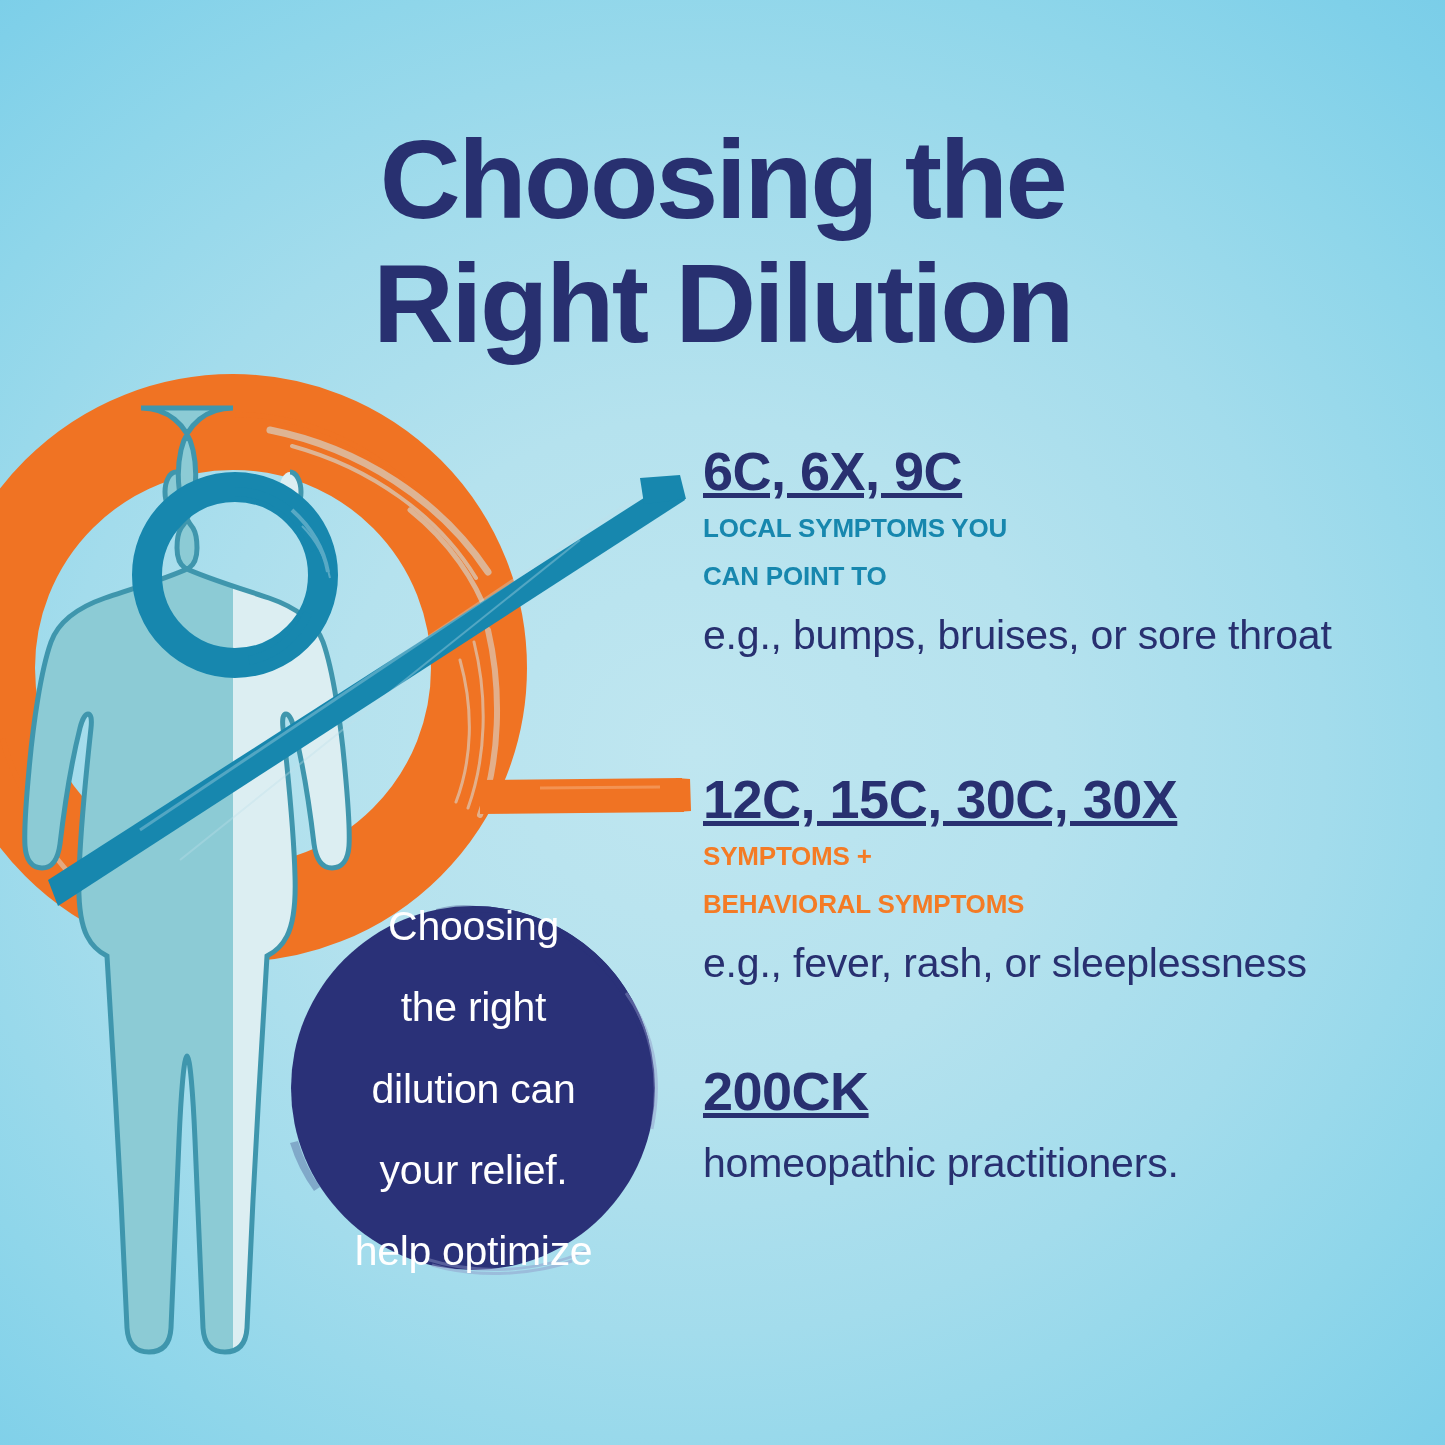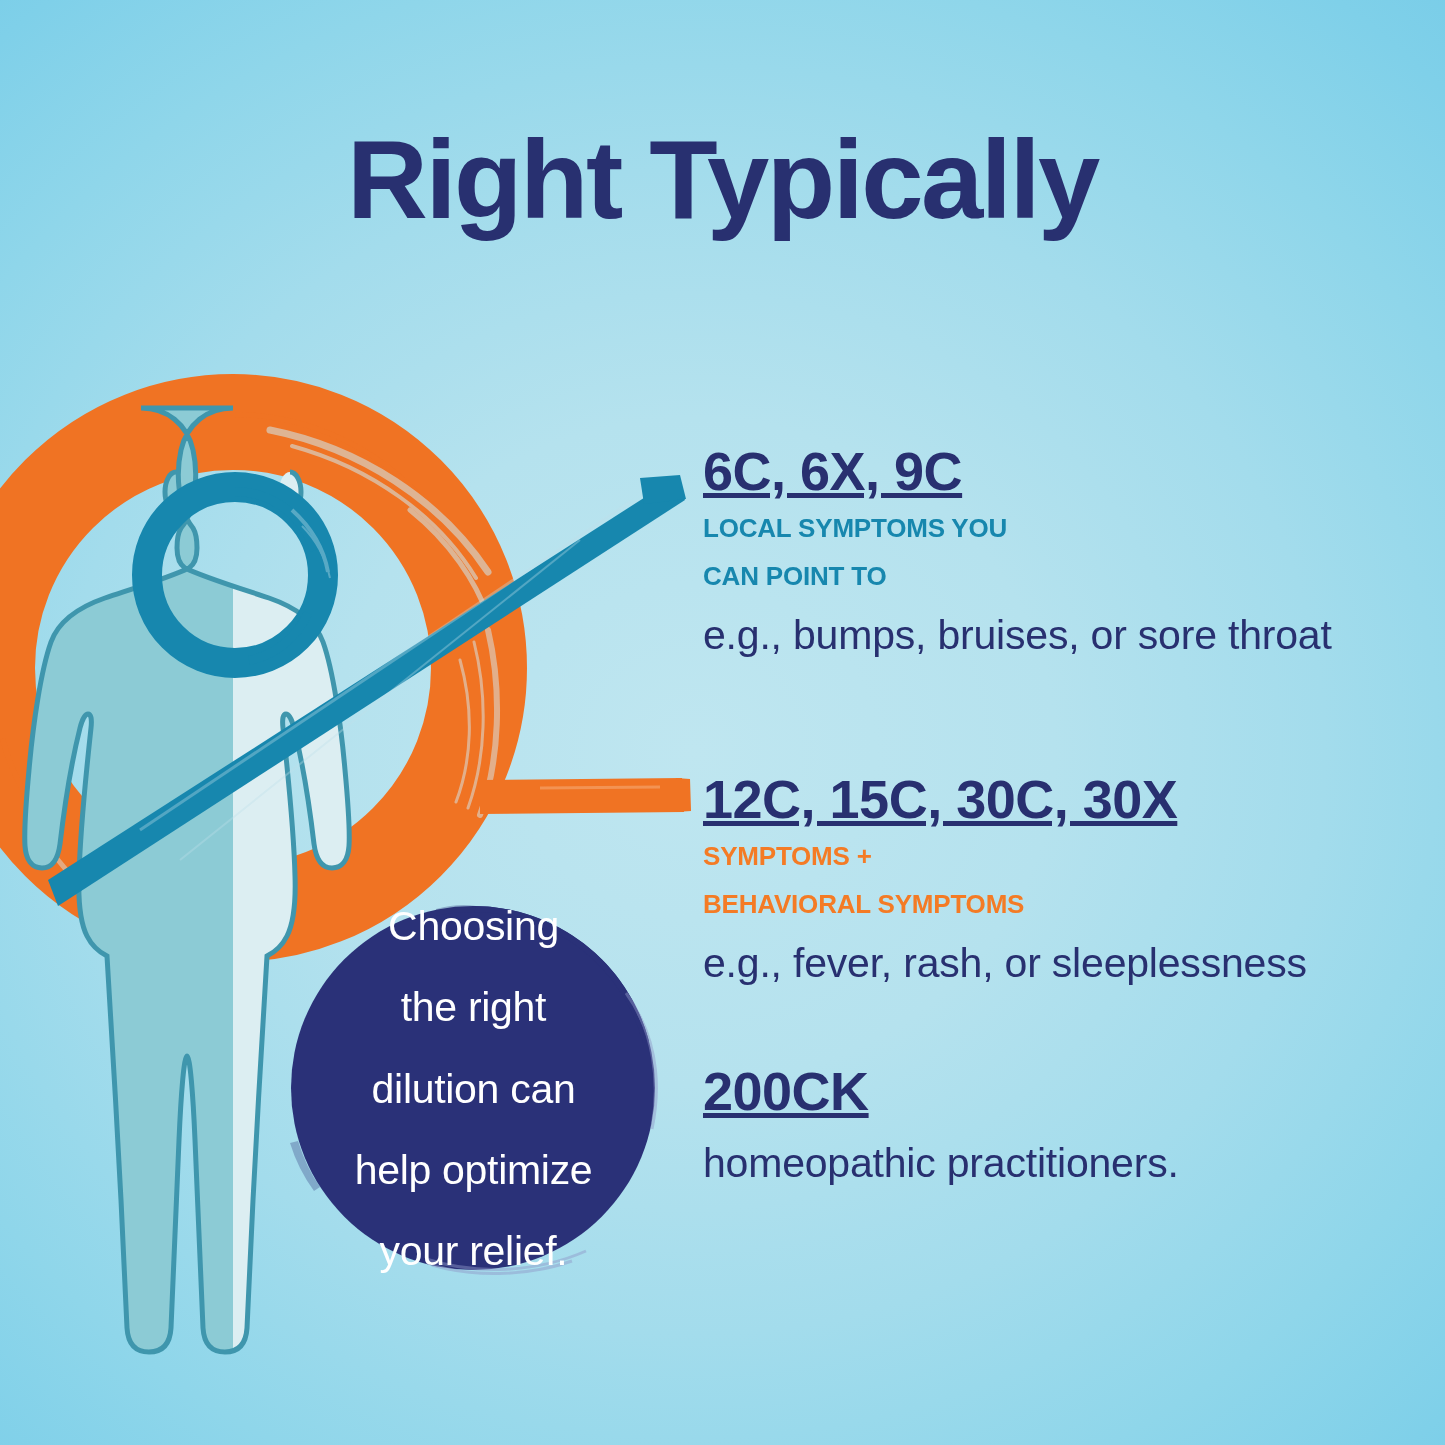--- a/index.html
+++ b/index.html
@@ -340,21 +340,22 @@
         <path d="M540 420 L742 418 l2 34 L540 454 z" fill="#f07323"></path>
         <path d="M736 418 l14 1 l1 32 l-15 1 z" fill="#f07323"></path>
         <g opacity="0.35">
           <path d="M600 428 L720 427" fill="none" stroke="#f9cfae" stroke-width="3"></path>
         </g>
       </g>
     </svg>
   </div>
 
   <div id="title-block">
-    <span class="title-line">Right Typically</span>
+    <span class="title-line">Choosing the</span>
+    <span class="title-line">Right Dilution</span>
   </div>
 
   <div id="badge">
     <div class="badge-bg">
       <svg viewBox="0 0 375 375" xmlns="http://www.w3.org/2000/svg">
         <circle cx="187" cy="187" r="182" fill="#2a3178"></circle>
         <path d="M187 5 a182 182 0 0 1 176 135 l-6 2 a176 176 0 0 0 -170 -131 z" fill="#2a3178"></path>
         <g opacity="0.45" fill="none" stroke="#8f97c8" stroke-width="3">
           <path d="M340 92 C368 130 374 182 366 226"></path>
           <path d="M352 112 C372 148 374 190 366 228"></path>
@@ -364,22 +365,22 @@
         <g opacity="0.3" fill="#2a3178">
           <path d="M150 8 q22 -6 40 -3 l-2 7 q-20 -2 -38 3 z"></path>
           <path d="M12 240 q8 26 22 46 l-6 4 q-16 -22 -24 -48 z"></path>
         </g>
       </svg>
     </div>
     <div id="badge-text">
       <span>Choosing</span>
       <span>the right</span>
       <span>dilution can</span>
+      <span>your relief.</span>
       <span>help optimize</span>
-      <span>your relief.</span>
     </div>
   </div>
 
   <div id="right-col">
 
     <div class="entry">
       <p class="entry-potency">6C, 6X, 9C</p>
       <p class="entry-category cat-teal">LOCAL SYMPTOMS YOU</p>
       <p class="entry-category cat-teal">CAN POINT TO</p>
       <p class="entry-example">e.g., bumps, bruises, or sore throat</p>

